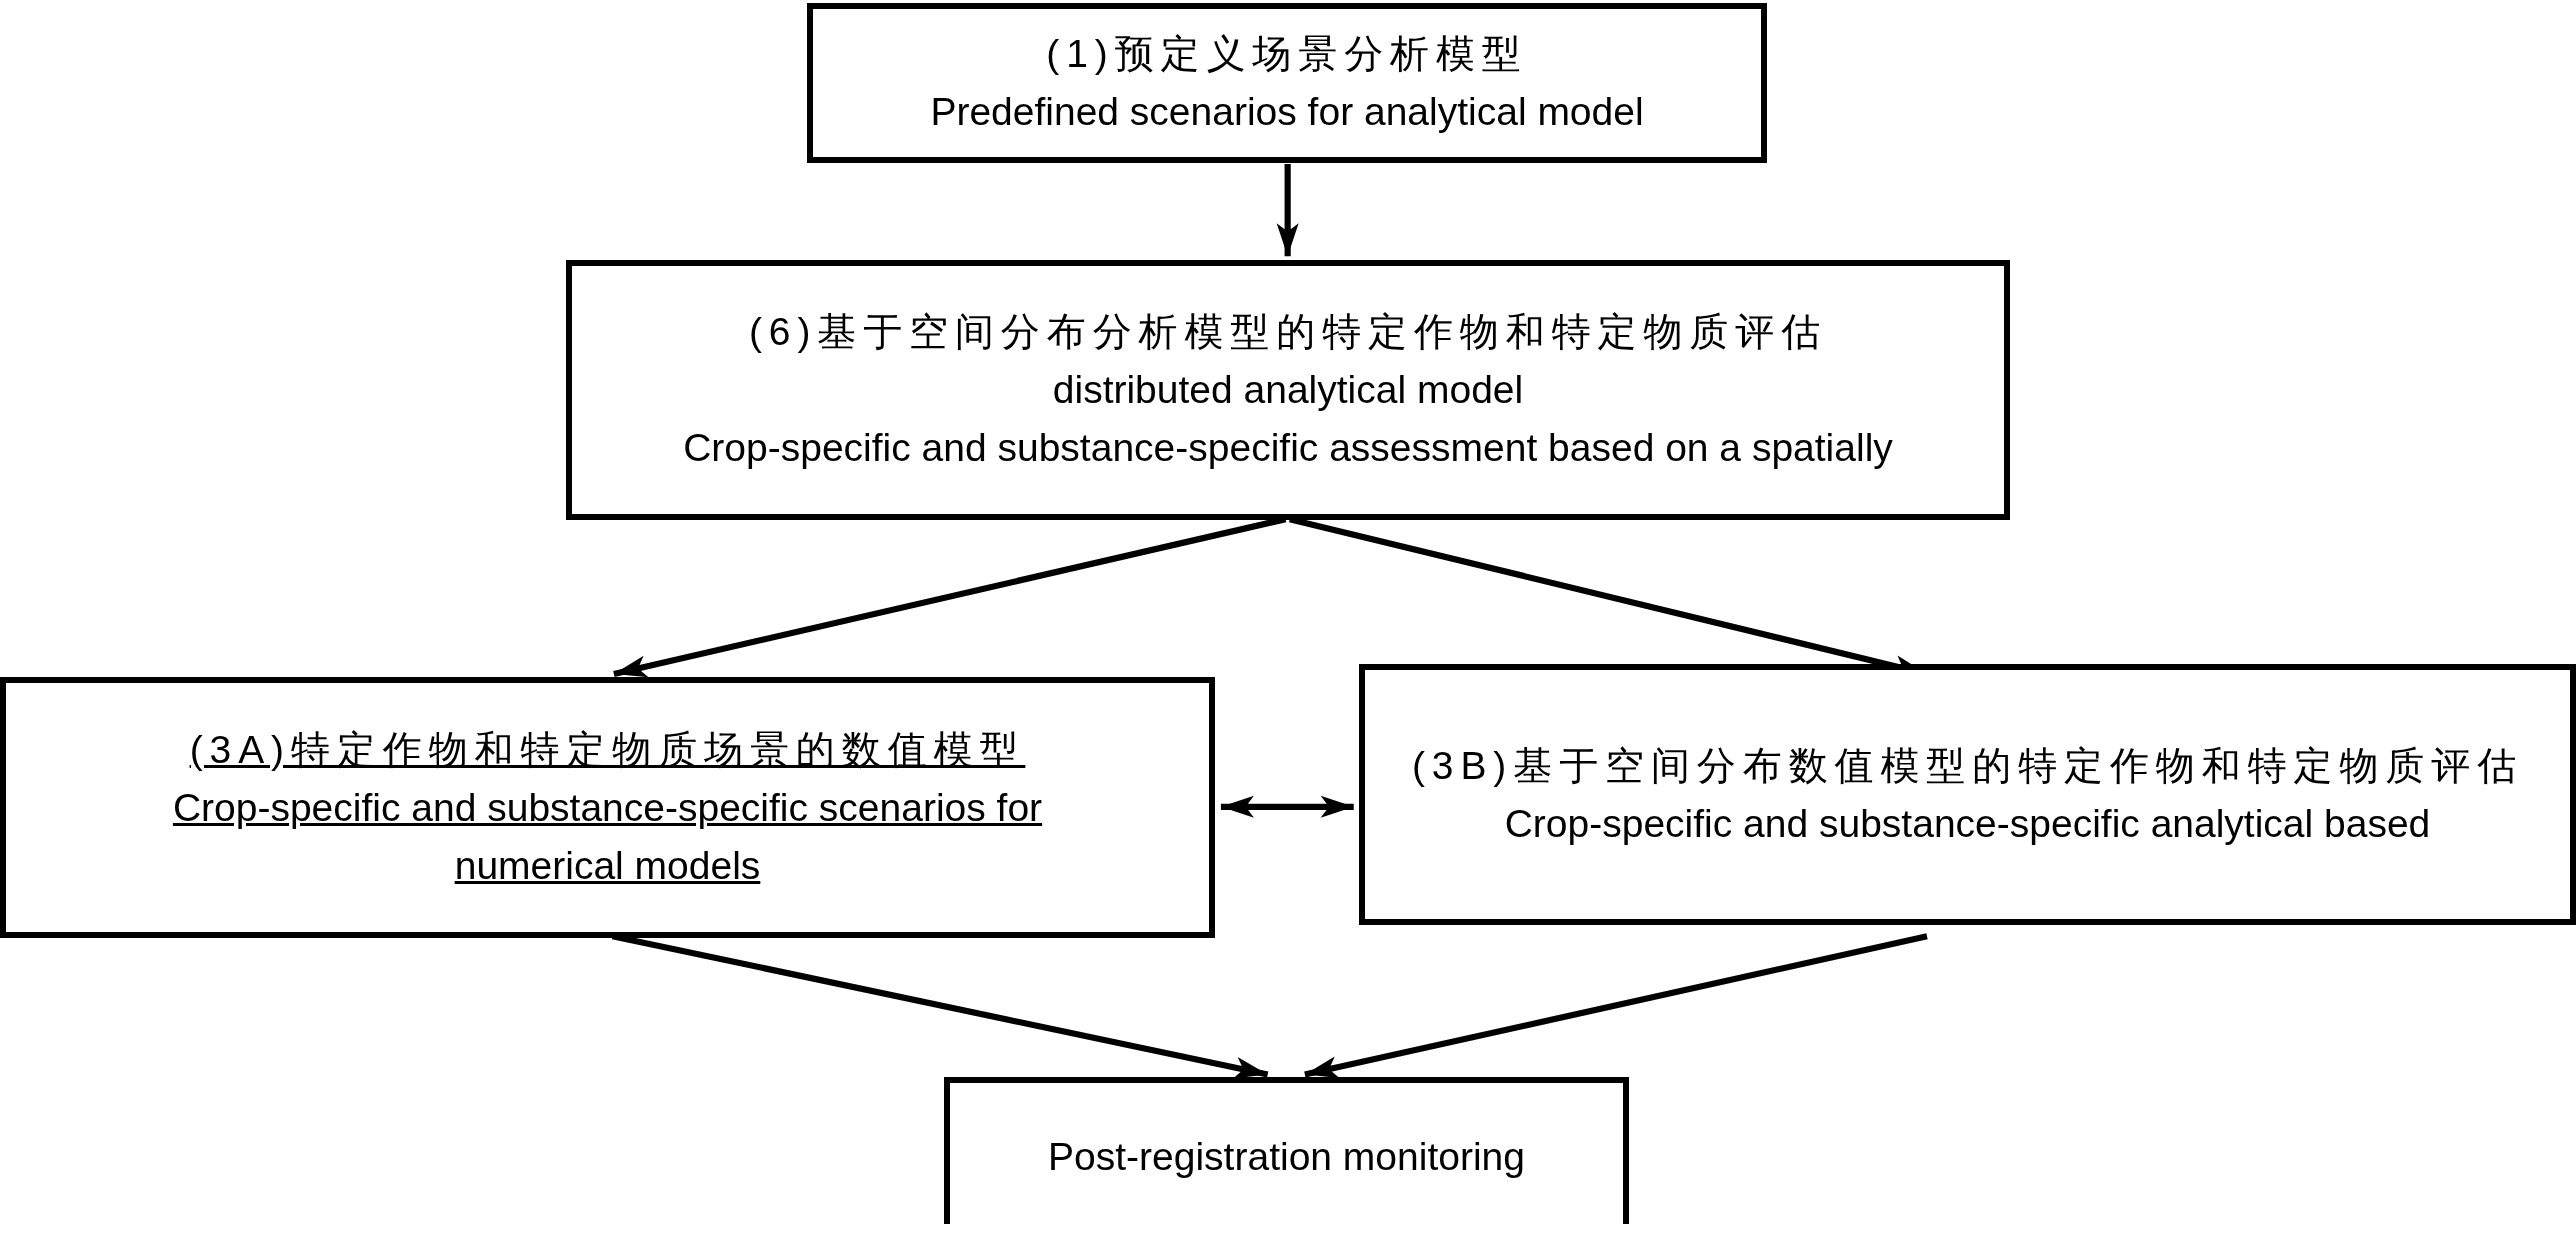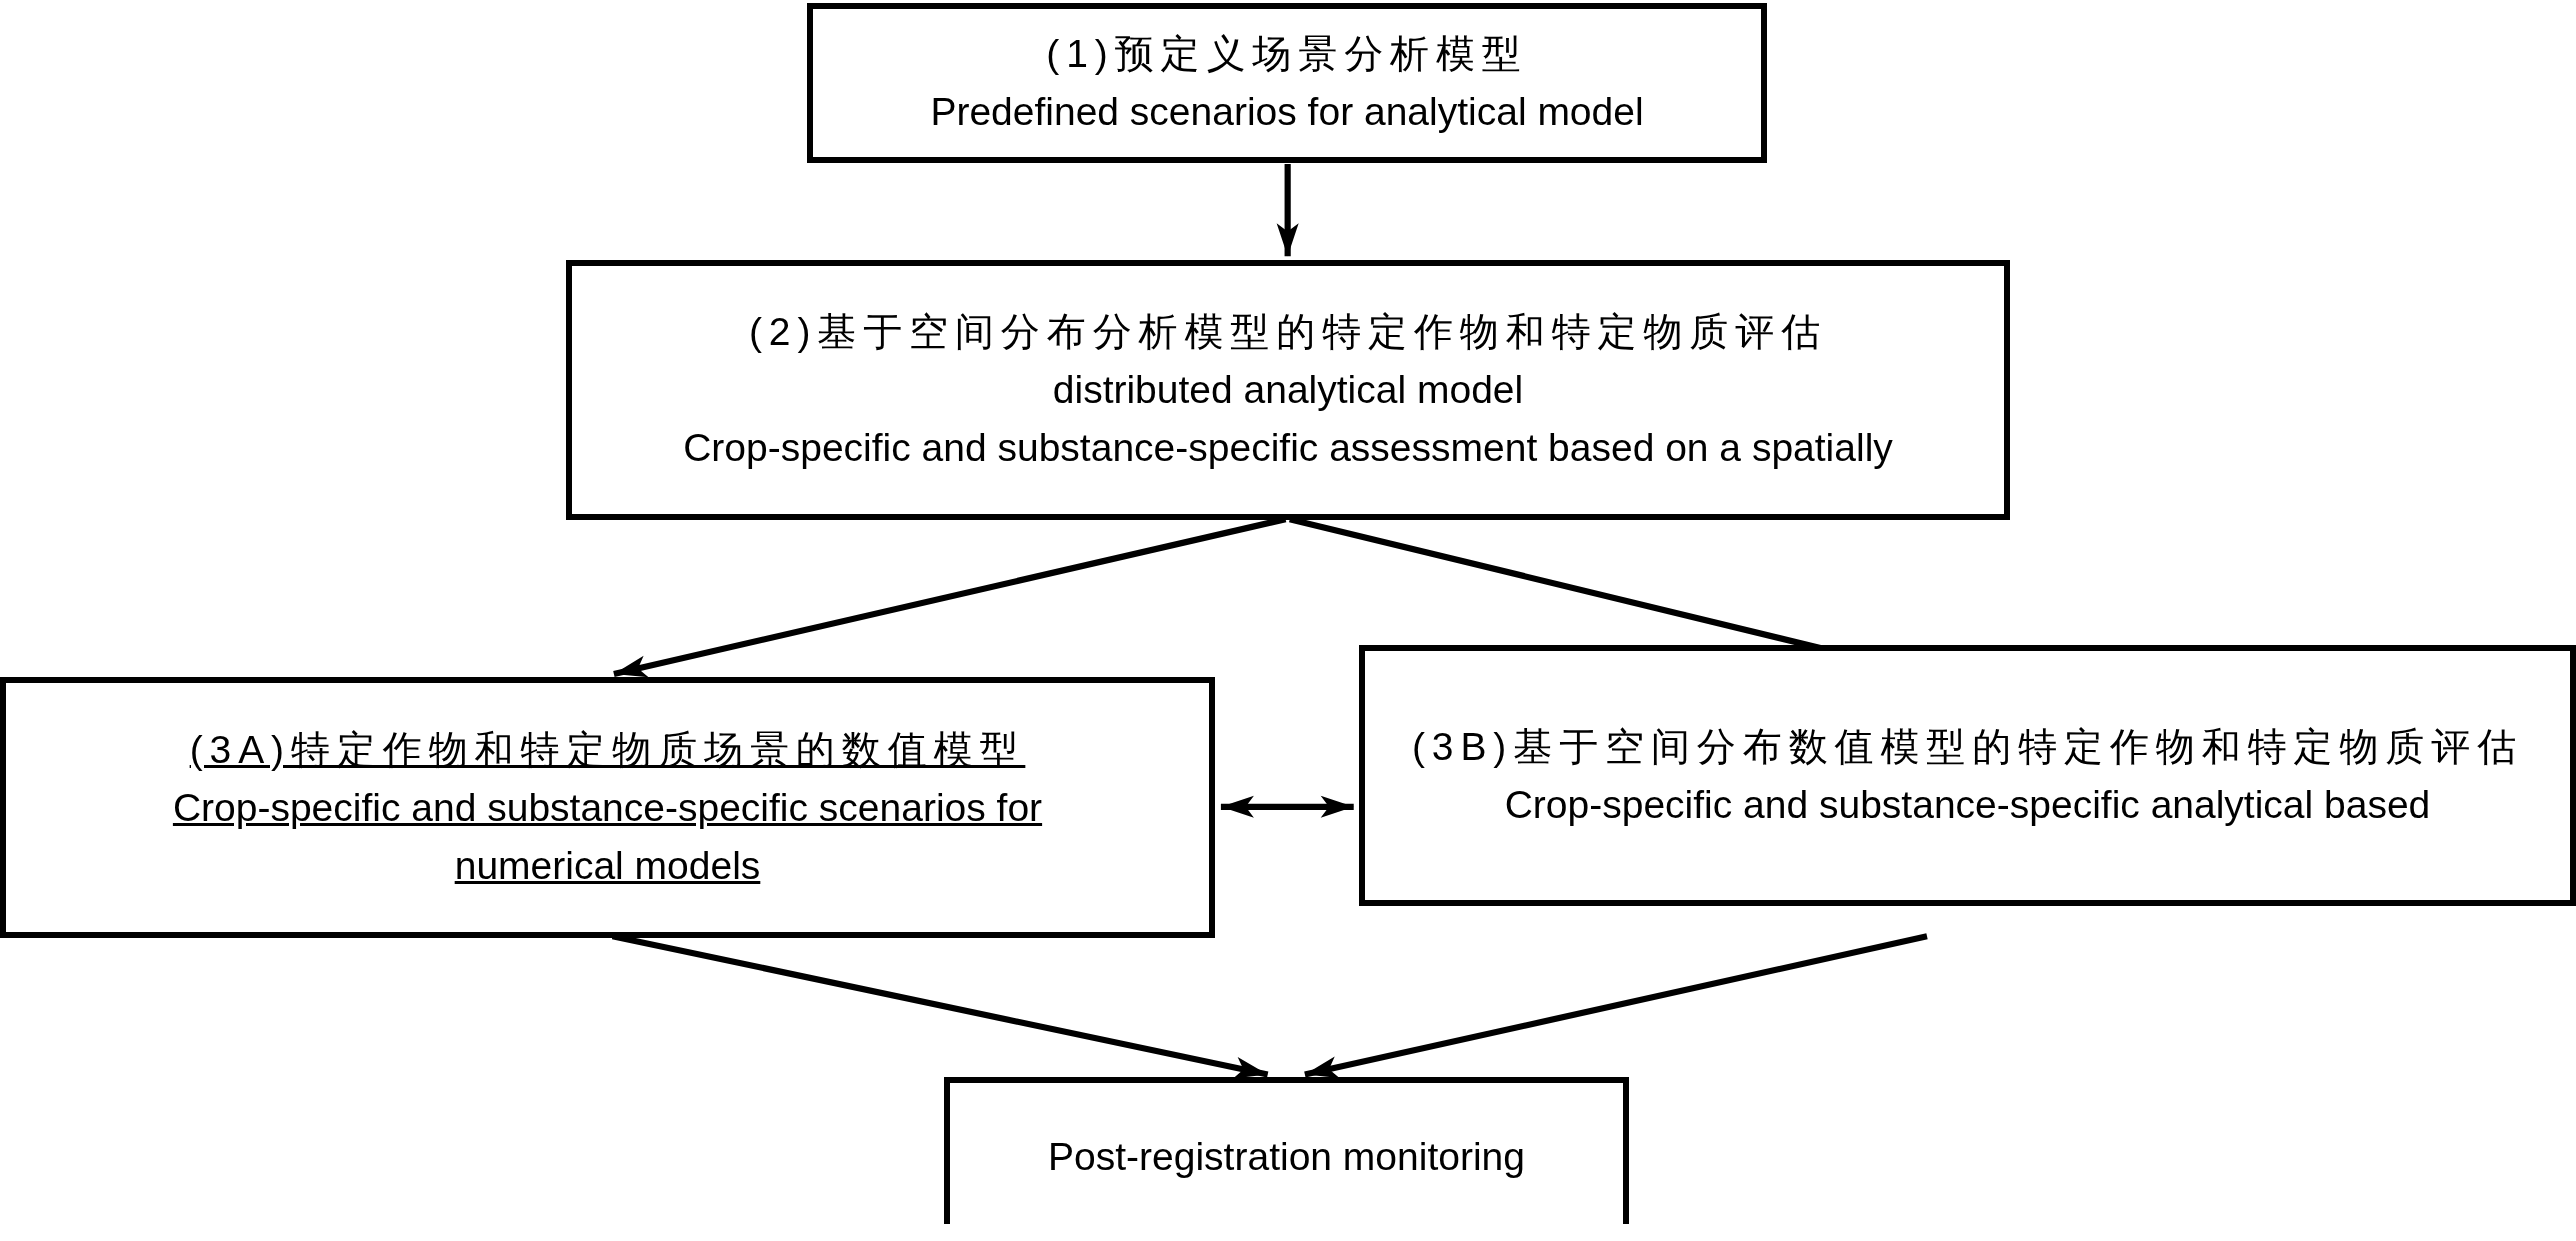--- a/index.html
+++ b/index.html
@@ -45,21 +45,21 @@
   }
   .zh {
     letter-spacing: 6.9px;
   }
   .en {
     letter-spacing: 0;
   }
   #box-1  { left: 807px; top: 3.4px;    width: 960px; height: 160px; }
   #box-2  { left: 566px;  top: 260px;  width: 1444px; height: 260px; }
   #box-3a { left: 0px;    top: 677px;  width: 1215px; height: 261px; text-decoration: underline; }
-  #box-3b { left: 1359px; top: 645px;  width: 1217px; height: 261px; }
+  #box-3b { left: 1359px; top: 664px;  width: 1217px; height: 261px; }
   #box-4  { left: 944px; top: 1077px; width: 685px;  height: 160px; }
 </style>
 </head>
 <body>
 
 <div class="canvas">
 
   <svg class="arrows" viewBox="0 0 3743 1804" xmlns="http://www.w3.org/2000/svg">
     <defs>
       <marker id="head" markerUnits="userSpaceOnUse" markerWidth="52" markerHeight="36" refX="49" refY="17" orient="auto-start-reverse">
@@ -73,21 +73,21 @@
     <line x1="890" y1="1360" x2="1842" y2="1561" stroke="currentColor" stroke-width="9" marker-end="url(#head)"></line>
     <line x1="2800" y1="1360" x2="1896" y2="1561" stroke="currentColor" stroke-width="9" marker-end="url(#head)"></line>
   </svg>
 
   <div class="box" id="box-1">
     <div class="line zh">(1)预定义场景分析模型</div>
     <div class="line en">Predefined scenarios for analytical model</div>
   </div>
 
   <div class="box" id="box-2">
-    <div class="line zh">(2)基于空间分布分析模型的特定作物和特定物质评估</div>
+    <div class="line zh">(6)基于空间分布分析模型的特定作物和特定物质评估</div>
     <div class="line en">distributed analytical model</div>
     <div class="line en">Crop-specific and substance-specific assessment based on a spatially</div>
   </div>
 
   <div class="box" id="box-3a">
     <div class="line zh">(3A)特定作物和特定物质场景的数值模型</div>
     <div class="line en">Crop-specific and substance-specific scenarios for</div>
     <div class="line en">numerical models</div>
   </div>
 

